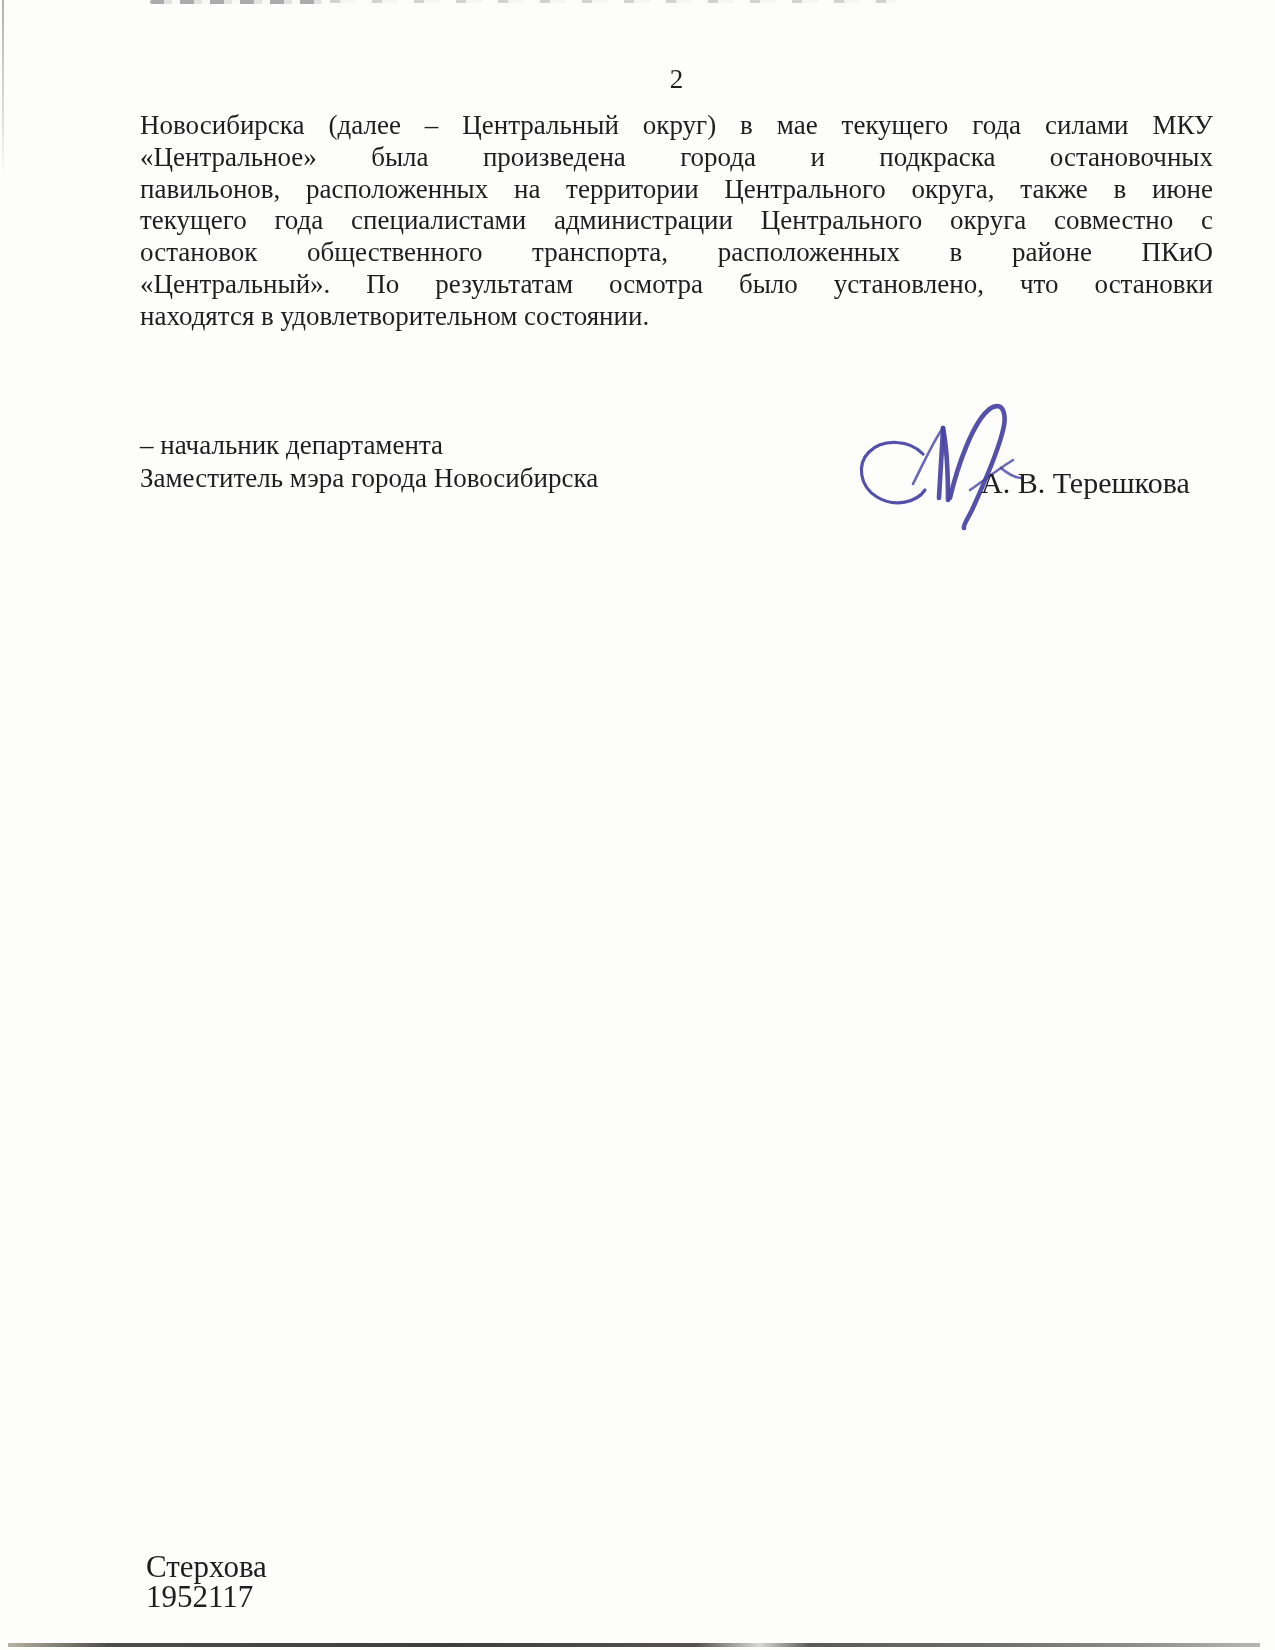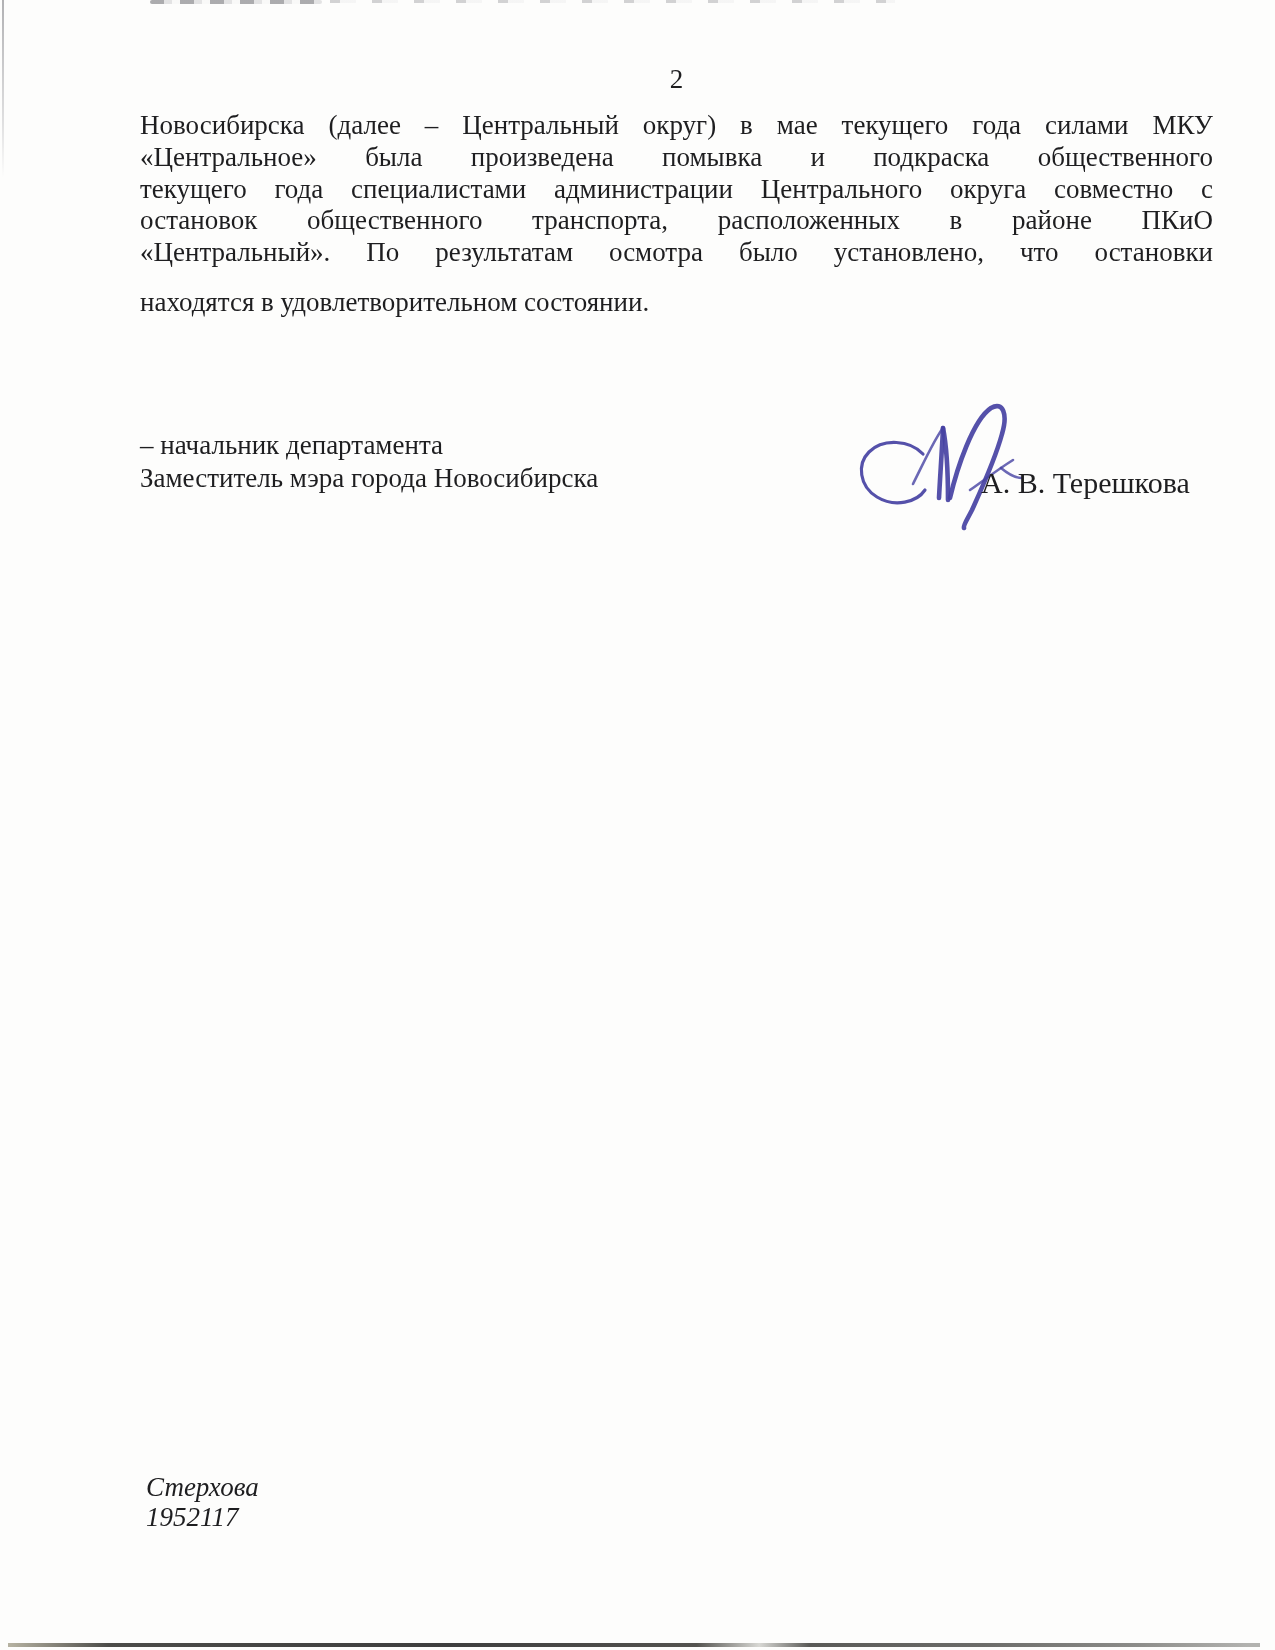--- a/index.html
+++ b/index.html
@@ -75,21 +75,20 @@
     height: 31.8px;
     line-height: 31.8px;
     overflow: hidden;
     text-align: justify;
     text-align-last: justify;
   }
   .jline::after { content: ""; display: inline-block; width: 100%; }
   .jline.last {
     text-align: left;
     text-align-last: left;
-    margin-top: 18px;
   }
   .jline.last::after { content: none; }
 
   
   .signer-position {
     position: absolute;
     left: 140px; top: 429px;
     font-size: 27px;
     line-height: 33px;
   }
@@ -117,41 +116,41 @@
     left: 981px; top: 466px;
     font-size: 30px;
     line-height: 34px;
     white-space: nowrap;
     text-align: right;
   }
 
   
   .executor {
     position: absolute;
-    left: 146px; top: 1472px;
-    font-size: 27px;
+    left: 146px; top: 1552px;
+    font-size: 31px;
     line-height: 30px;
-    font-style: italic;
   }
 </style>
 </head>
 <body>
 
 <div class="page">
 
   <div class="art art-top-1"></div>
   <div class="art art-top-2"></div>
   <div class="art art-left"></div>
   <div class="art art-bottom"></div>
 
   <div class="page-number">2</div>
 
   <div class="letter-body">
     <div class="jline">Новосибирска (далее – Центральный округ) в мае текущего года силами МКУ</div>
-    <div class="jline">«Центральное» была произведена помывка и подкраска общественного</div>
+    <div class="jline">«Центральное» была произведена города и подкраска остановочных</div>
+    <div class="jline">павильонов, расположенных на территории Центрального округа, также в июне</div>
     <div class="jline">текущего года специалистами администрации Центрального округа совместно с</div>
     <div class="jline">остановок общественного транспорта, расположенных в районе ПКиО</div>
     <div class="jline">«Центральный». По результатам осмотра было установлено, что остановки</div>
     <div class="jline last">находятся в удовлетворительном состоянии.</div>
   </div>
 
   <div class="signer-position">
     <div>– начальник департамента</div>
     <div>Заместитель мэра города Новосибирска</div>
   </div>

